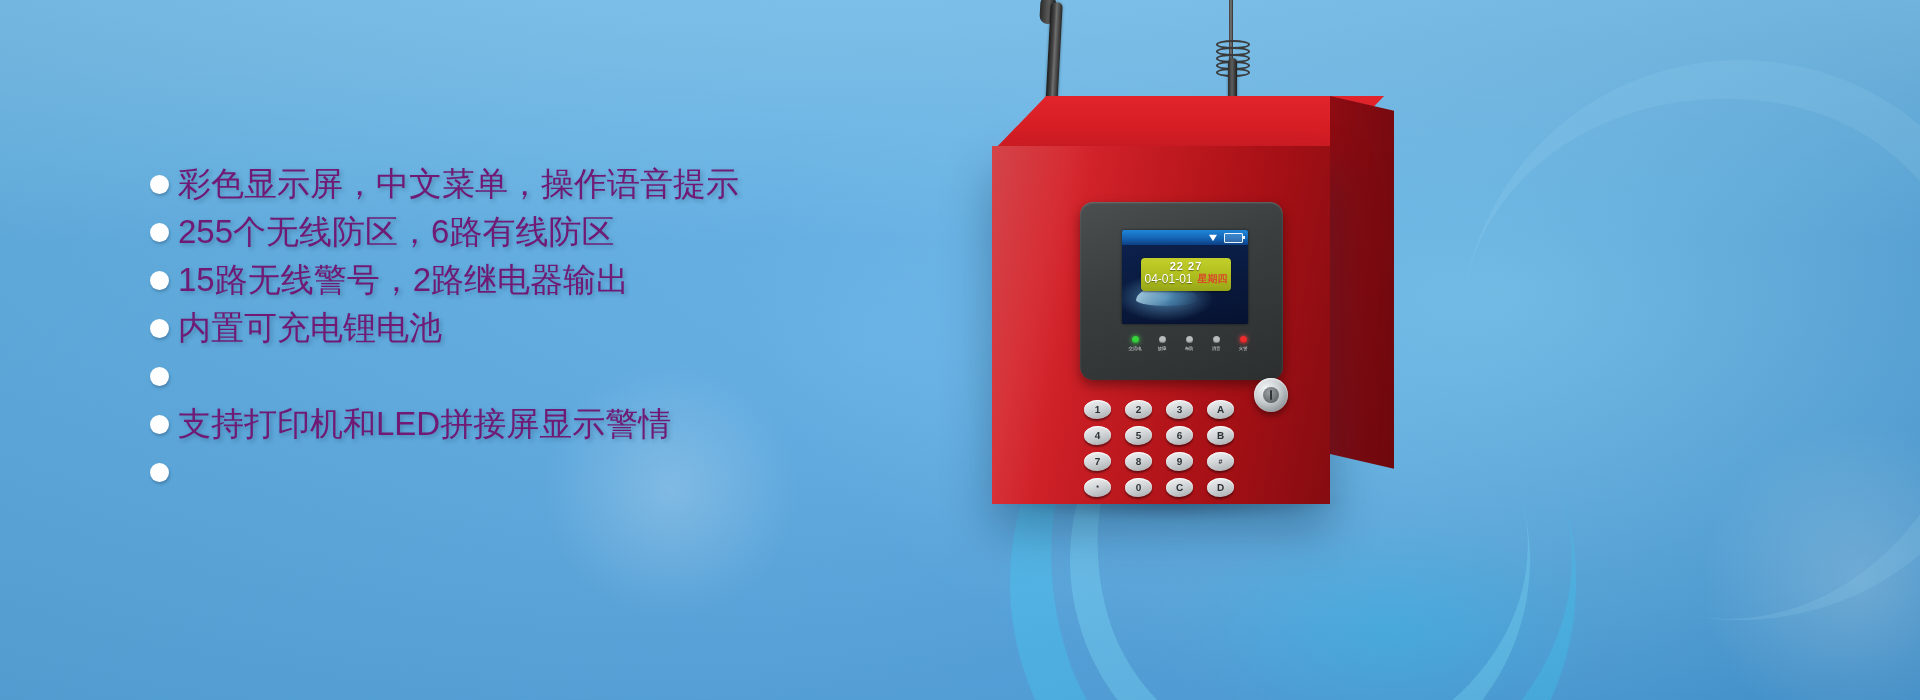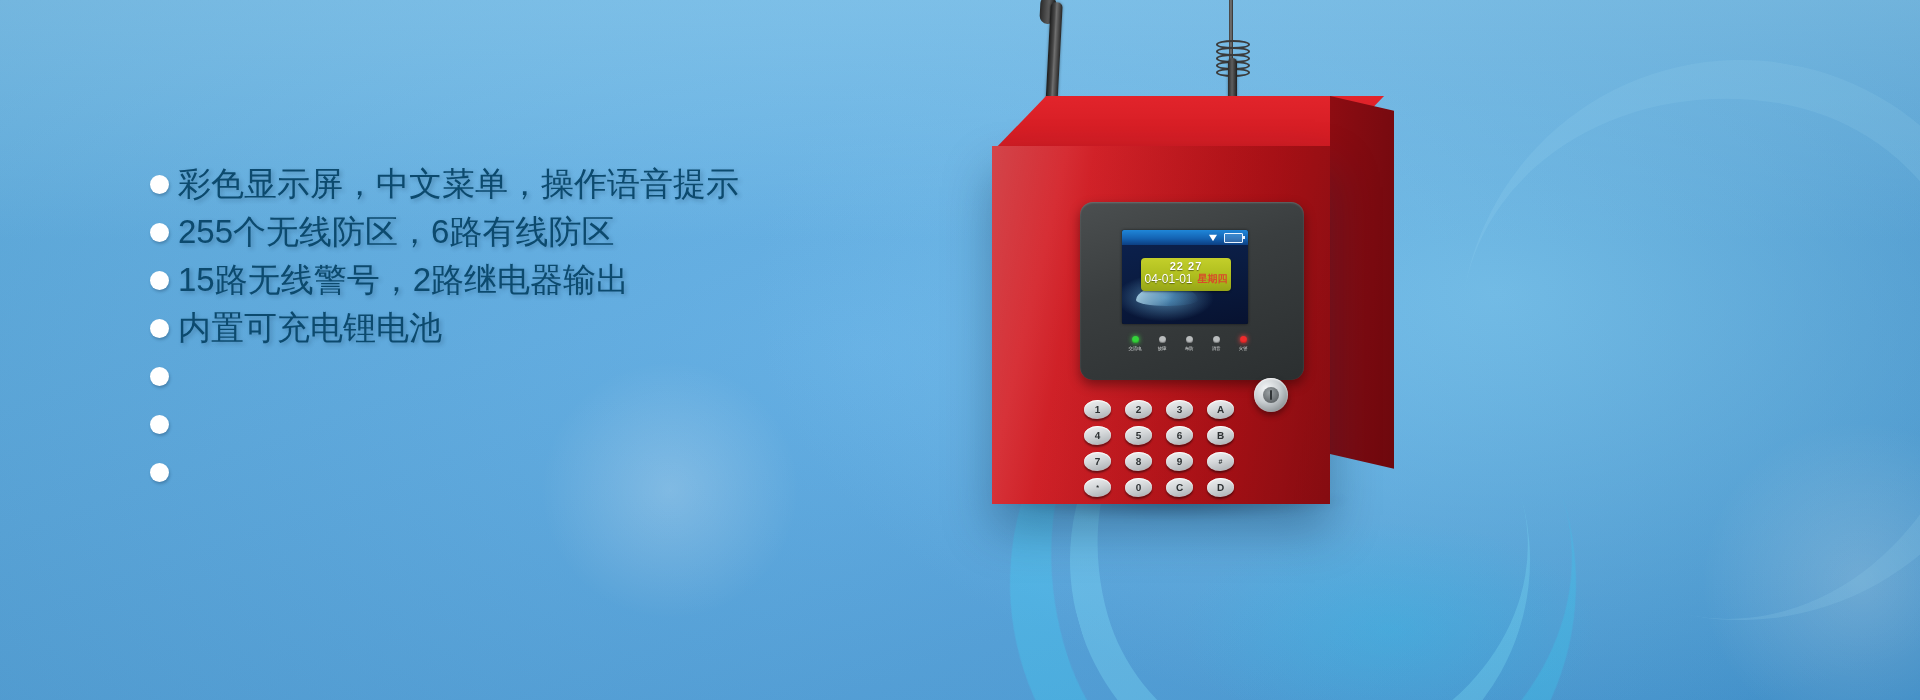--- a/index.html
+++ b/index.html
@@ -98,21 +98,21 @@
     left: 150px;
     top: 160px;
     list-style: none;
     margin: 0;
     padding: 0;
   }
   .feature-item {
     display: flex;
     align-items: center;
     height: 48px;
-    color: #0c4a6e;
+    color: #701a75;
     font-size: 33px;
     font-weight: 400;
     white-space: nowrap;
     text-shadow: 2px 2px 4px rgba(20,50,80,0.30);
   }
   .bullet-dot {
     flex: 0 0 auto;
     width: 19px;
     height: 19px;
     border-radius: 50%;
@@ -218,21 +218,21 @@
     left: 34px; top: 498px;
     width: 352px; height: 22px;
     background: radial-gradient(ellipse at 50% 0%, rgba(10,30,50,0.45) 0%, rgba(10,30,50,0) 72%);
     filter: blur(3px);
   }
 
   .panel {
     position: absolute;
     left: 88px;
     top: 56px;
-    width: 224px;
+    width: 203px;
     height: 178px;
     background: linear-gradient(160deg, #4b4f50 0%, #3a3e3f 40%, #2b2f30 100%);
     border-radius: 13px;
     box-shadow: inset 0 1px 2px rgba(255,255,255,0.20), 0 5px 12px rgba(0,0,0,0.40);
   }
   .lcd {
     position: absolute;
     left: 42px;
     top: 28px;
     width: 126px;
@@ -439,20 +439,21 @@
     </li>
     <li class="feature-item">
       <span class="bullet-dot"></span>
       <span class="feature-label">内置可充电锂电池</span>
     </li>
     <li class="feature-item">
       <span class="bullet-dot"></span>
     </li>
     <li class="feature-item">
       <span class="bullet-dot"></span>
+      <span class="feature-label">支持打印机和LED拼接屏显示警情</span>
     </li>
     <li class="feature-item">
       <span class="bullet-dot"></span>
     </li>
   </ul>
 
   <div class="device">
 
     <div class="antenna-left-tip"></div>
     <div class="antenna antenna-left"></div>

